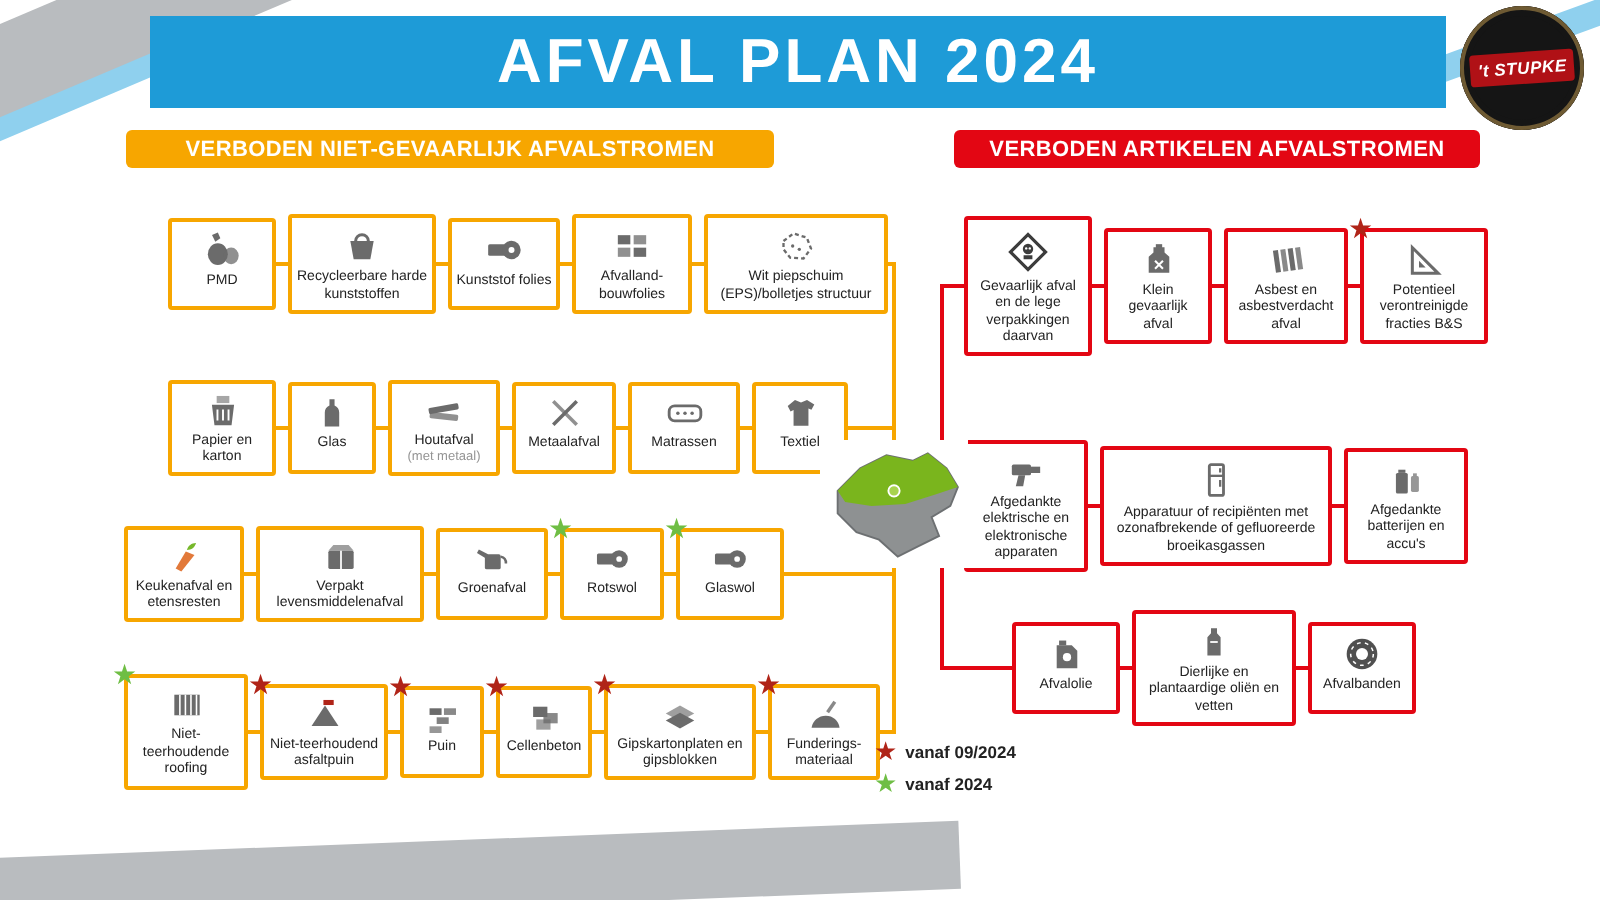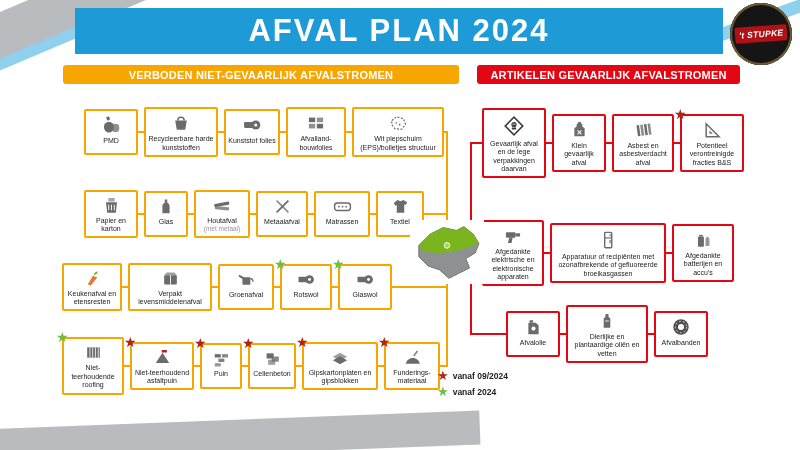--- a/index.html
+++ b/index.html
@@ -20,21 +20,21 @@
 
   .logo{position:absolute;right:8px;top:3px;width:62px;height:62px;border-radius:50%;background:#151515;
         box-shadow:inset 0 0 0 2px #6e5a33, inset 0 0 0 5px #151515;
         display:flex;align-items:center;justify-content:center;z-index:6;}
   .logo-band{background:#b01116;color:#fff;font-size:8.5px;font-weight:700;font-style:italic;
              padding:3px 4px;border-radius:2px;white-space:nowrap;transform:rotate(-4deg);letter-spacing:.3px;}
 
   
   .section-title{position:absolute;height:19px;display:flex;align-items:center;justify-content:center;
                  color:#fff;font-weight:700;font-size:11px;border-radius:3px;z-index:3;letter-spacing:.2px;}
-  .section-title.orange{left:63px;top:65px;width:396px;background:#F7A600;}
+  .section-title.orange{left:63px;top:65px;width:324px;background:#F7A600;}
   .section-title.red{left:477px;top:65px;width:263px;background:#E30613;}
 
   
   .row{position:absolute;display:flex;align-items:center;gap:6px;z-index:1;}
   .row::before{content:"";position:absolute;left:0;right:0;top:calc(50% - 1px);height:2px;background:var(--line);}
   .row.orange{--line:#F7A600;--bc:#F7A600;}
   .row.red{--line:#E30613;--bc:#E30613;}
 
   .wbox{position:relative;z-index:1;flex:0 0 auto;background:#fff;border:2px solid var(--bc);border-radius:2px;
         display:flex;flex-direction:column;align-items:center;justify-content:flex-start;
@@ -88,21 +88,21 @@
   <div class="deco deco-gray-bottom"></div>
 
   <div class="banner">
     <h1>AFVAL PLAN 2024</h1>
   </div>
   <div class="logo">
     <div class="logo-band">'t STUPKE</div>
   </div>
 
   <div class="section-title orange">VERBODEN NIET-GEVAARLIJK AFVALSTROMEN</div>
-  <div class="section-title red">ARTIKELEN GEVAARLIJK AFVALSTROMEN</div>
+  <div class="section-title red">VERBODEN ARTIKELEN AFVALSTROMEN</div>
 
   <div class="trunk" id="trunk-left"></div>
   <div class="trunk" id="trunk-right"></div>
 
   <div class="row orange" id="row-l1">
     <div class="wbox" style="width:54px">
       <svg viewBox="0 0 24 24" width="20" height="20" fill="#6b6b6b">
         <path d="M8 7l-2-4 3.5-1.5L11 5z"></path>
           <ellipse cx="9.5" cy="14.5" rx="6" ry="6.5"></ellipse>
           <ellipse cx="17.5" cy="15.5" rx="4.5" ry="5" opacity=".75"></ellipse>

